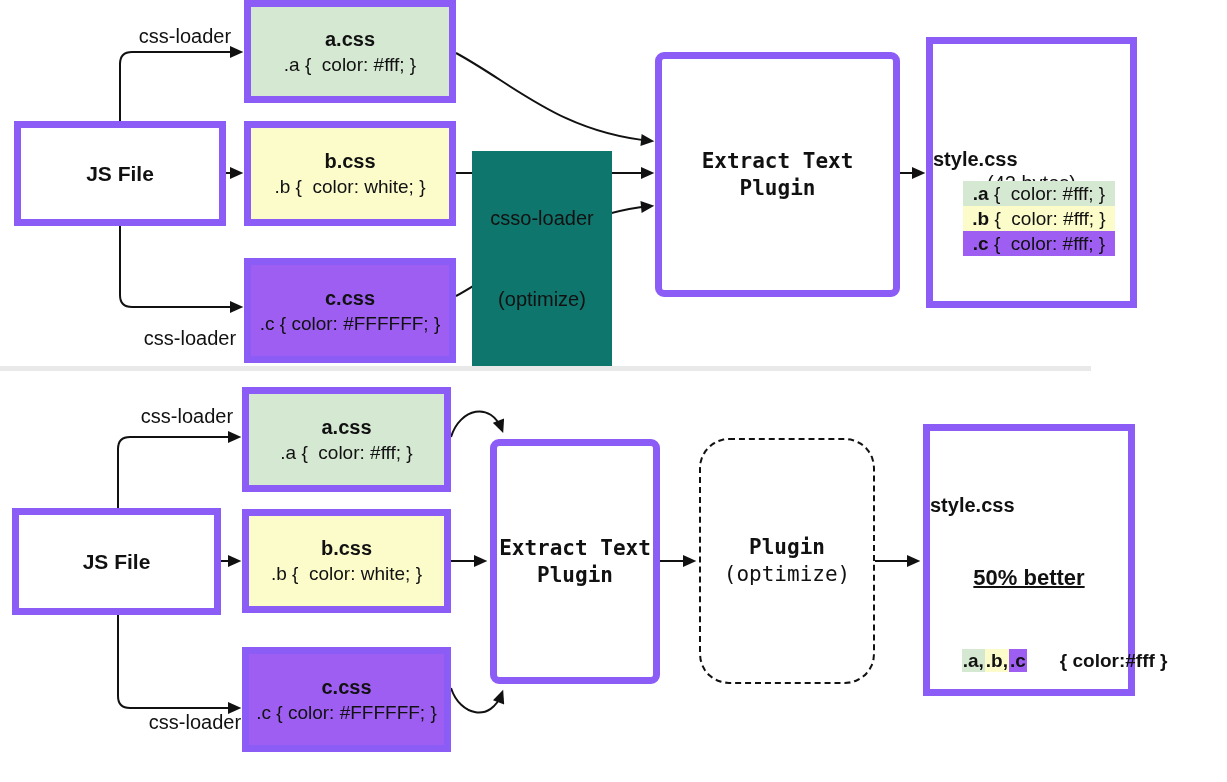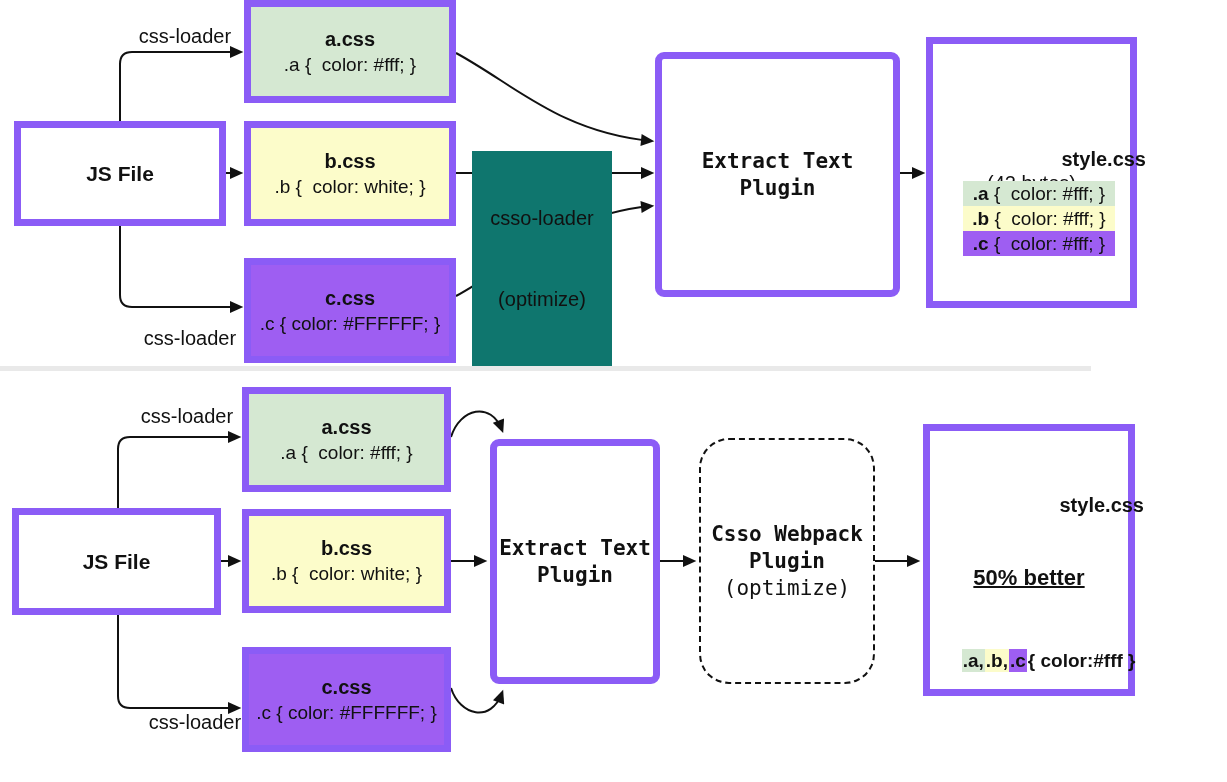--- a/index.html
+++ b/index.html
@@ -38,42 +38,42 @@
   
   #a2{left:242px;top:387px;width:209px;height:105px;}
   #js2{left:12px;top:508px;width:209px;height:107px;}
   #b2{left:242px;top:509px;width:209px;height:104px;}
   #c2{left:242px;top:632px;width:209px;height:105px;}
   #etp2{left:490px;top:439px;width:170px;height:245px;}
   #csso2{left:699px;top:438px;width:176px;height:246px;border:2px dashed #111;border-radius:30px;}
   #style2{left:923px;top:424px;width:212px;height:272px;display:block;}
   .js-label{font-weight:bold;font-size:21px;}
   
-  .out-title{position:absolute;left:0;width:100%;text-align:right;font-weight:bold;font-size:20px;line-height:24px;padding-left:16px;}
+  .out-title{position:absolute;left:0;width:100%;text-align:left;font-weight:bold;font-size:20px;line-height:24px;}
   .out-size{position:absolute;left:0;width:100%;text-align:center;font-size:20px;line-height:24px;}
   #style1 .out-title{top:103px;}
   #style1 .out-size{top:127px;}
   #style1 .rules{position:absolute;left:30px;top:137px;width:152px;}
   .rule-row{font-size:19px;line-height:25px;white-space:pre;padding:0 4px;box-sizing:border-box;}
   .rule-row b{font-weight:bold;}
   #style2 .out-title{top:62px;}
   #style2 .out-size{top:87px;}
   .headline{
     position:absolute;left:0;top:134px;width:100%;text-align:center;
     font-weight:bold;font-size:22px;text-decoration:underline;text-decoration-thickness:2px;
   }
   .merged-code{
     position:absolute;left:0;top:192px;width:100%;text-align:center;
     font-weight:bold;font-size:19px;line-height:25px;white-space:pre;
   }
   .merged-code span{padding:1px 1px;}
   .hl-green{background:#d5e8d2;}
   .hl-yellow{background:#fcfcca;}
   .hl-purple{background:#9e5ef2;}
-  .hl-none{background:transparent;}
+  .hl-none{background:transparent;margin-left:32px;}
   #arrow-layer{position:absolute;left:0;top:0;width:1227px;height:782px;pointer-events:none;}
   #arrow-layer path{stroke:#111;stroke-width:2;fill:none;}
 </style>
 </head>
 <body>
 
 <div id="canvas">
 
   <svg id="arrow-layer" viewBox="0 0 1227 782">
     <defs>
@@ -165,21 +165,20 @@
 
   <div class="flow-label" style="left:132px;top:405px;width:110px;">css-loader</div>
   <div class="flow-label" style="left:140px;top:711px;width:110px;">css-loader</div>
 
   <div class="box mono" id="etp2">
     <div class="plugin-line">Extract Text</div>
     <div class="plugin-line">Plugin</div>
   </div>
 
   <div class="box mono" id="csso2">
-    <div class="plugin-line">Csso Webpack</div>
     <div class="plugin-line">Plugin</div>
     <div class="plugin-sub">(optimize)</div>
   </div>
 
   <div class="box" id="style2">
     <div class="out-title">style.css</div>
     <div class="headline">50% better</div>
     <div class="merged-code">
       <span class="hl-green">.a,</span><span class="hl-yellow">.b,</span><span class="hl-purple">.c</span><span class="hl-none">{ color:#fff }</span>
     </div>

